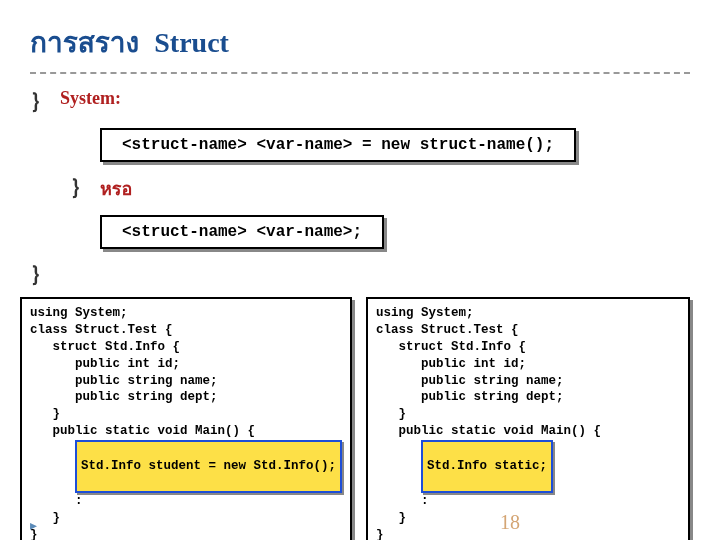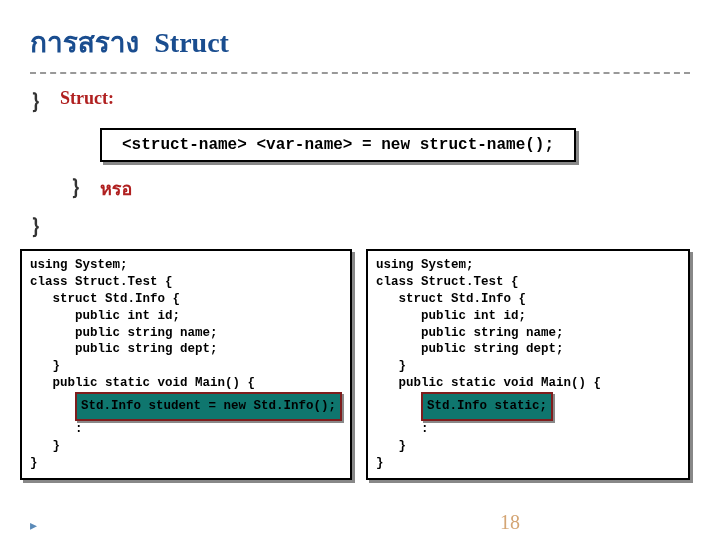--- a/index.html
+++ b/index.html
@@ -78,25 +78,25 @@
     padding: 6px 8px;
     font-family: 'Courier New', monospace;
     font-size: 12.5px;
     font-weight: bold;
     line-height: 1.35;
     flex: 1;
     white-space: pre;
     position: relative;
   }
   .highlight-box {
-    border: 2px solid #7f1d1d;
+    border: 2px solid #1d4ed8;
     box-shadow: 2px 2px 0 #888;
-    padding: 4px 4px;
+    padding: 16px 4px;
     display: inline-block;
-    background: #0f766e;
+    background: #fde047;
   }
   .page-num {
     position: absolute;
     bottom: 6px;
     right: 200px;
     font-size: 20px;
     color: #d4a574;
   }
   .footer-mark {
     position: absolute;
@@ -113,30 +113,31 @@
 
   <div class="title">
     <span class="thai">การสราง</span>
     <span class="en">Struct</span>
   </div>
 
   <div class="divider"></div>
 
   <div class="bullet-row">
     <span class="bullet">｝</span>
-    <span class="bullet-text">Struct:</span>
+    <span class="bullet-text">System:</span>
   </div>
 
   <div class="syntax-box wide">&lt;struct-name&gt; &lt;var-name&gt; = new struct-name();</div>
 
   <div class="bullet-row indent-bullet">
     <span class="bullet">｝</span>
     <span class="bullet-text thai">หรอ</span>
   </div>
 
+  <div class="syntax-box wide">&lt;struct-name&gt; &lt;var-name&gt;;</div>
 
   <div class="bullet-row">
     <span class="bullet">｝</span>
   </div>
 
   <div class="examples-row">
     <div class="code-box"><span>using System;</span>
 <span>class Struct.Test {</span>
 <span>   struct Std.Info {</span>
 <span>      public int id;</span>

